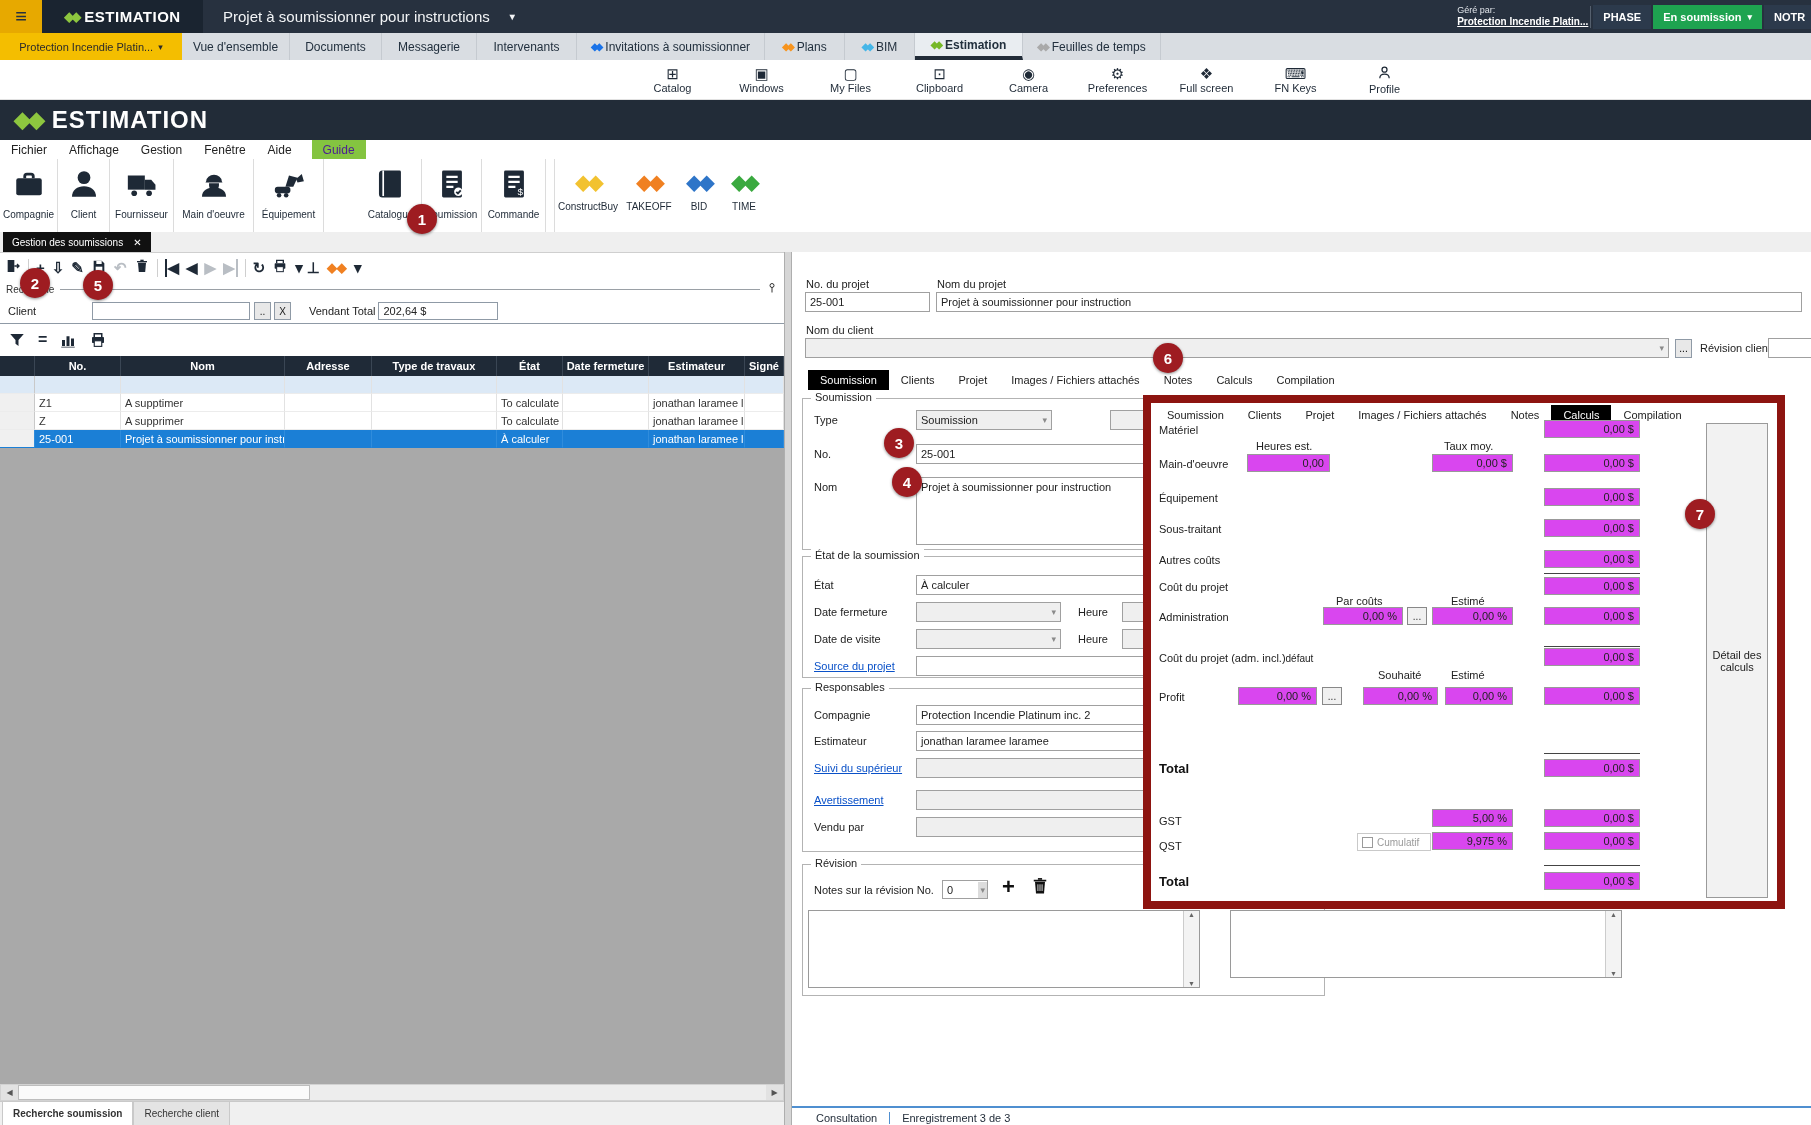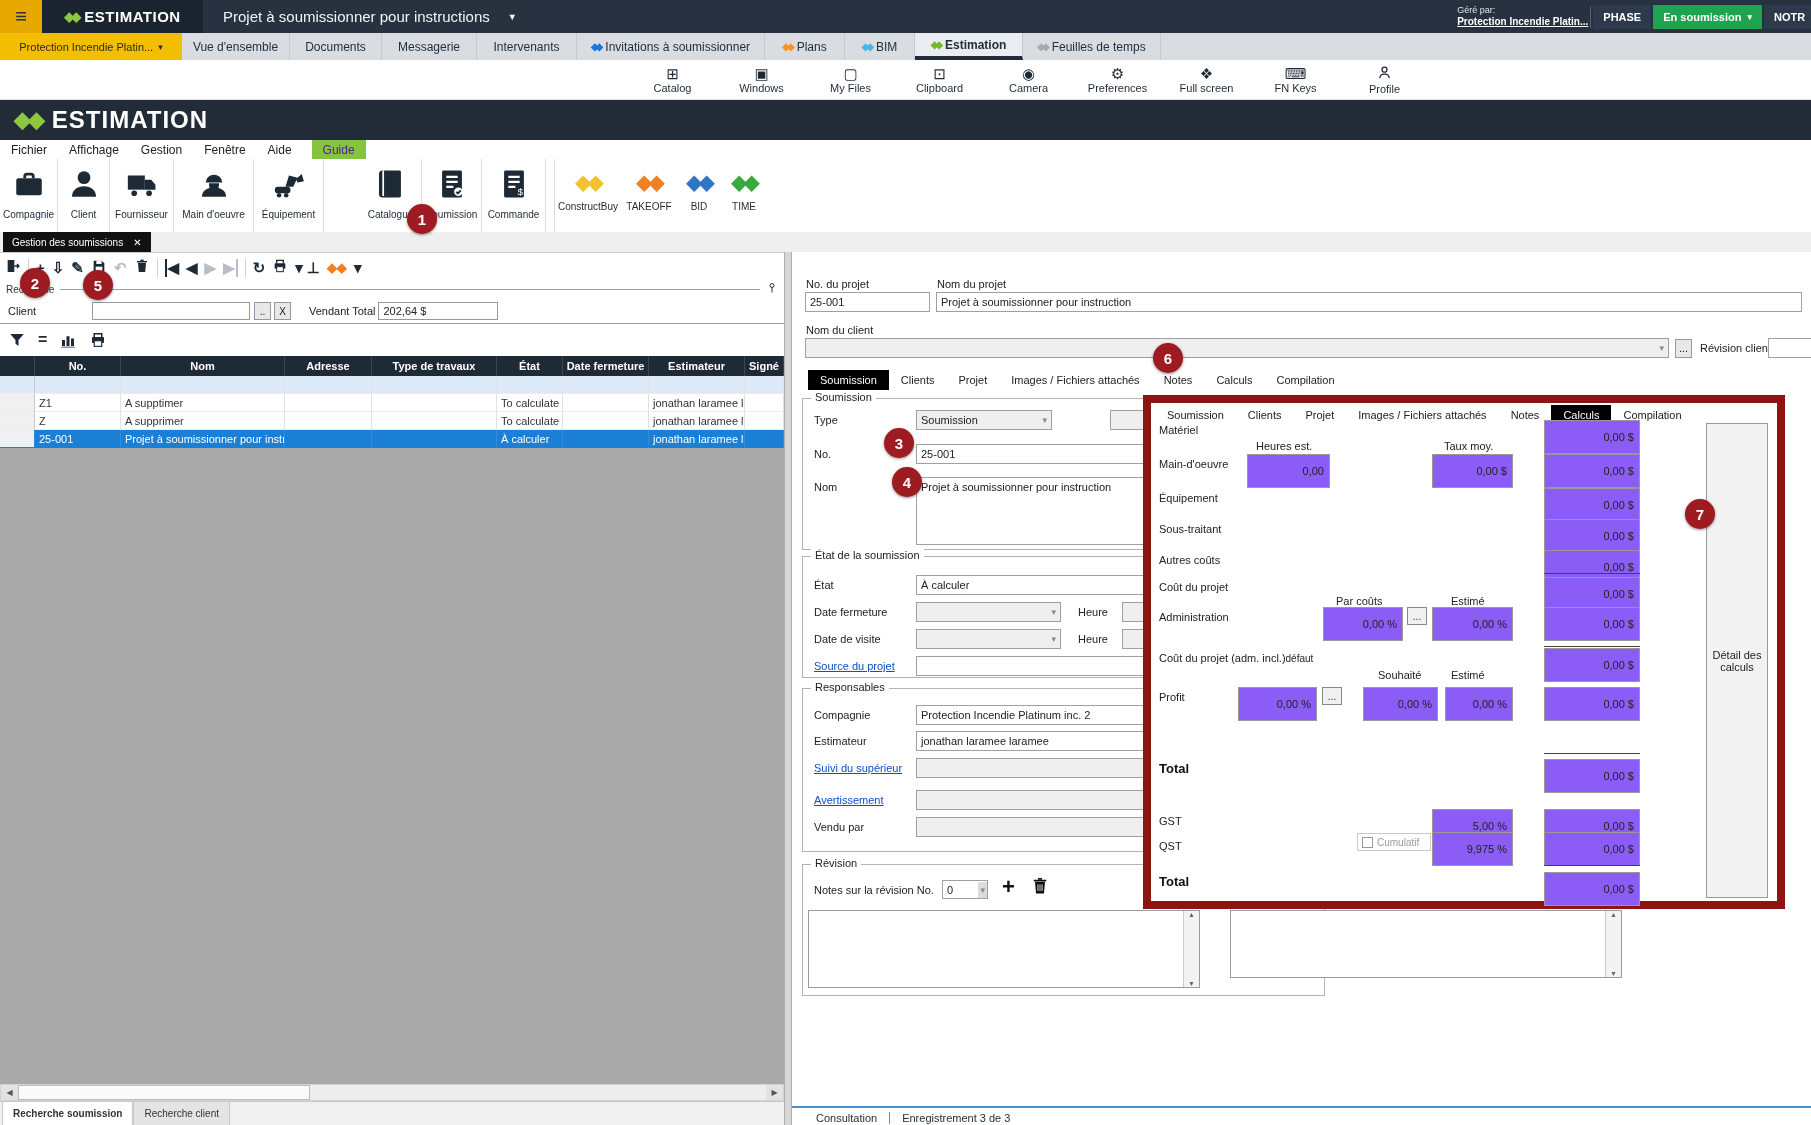--- a/index.html
+++ b/index.html
@@ -99,21 +99,21 @@
   #dp-tabs{position:absolute;left:16px;top:116px;display:flex;align-items:flex-end;height:22px;}
   .dtab{font-size:11px;color:#222;padding:4px 12px;cursor:pointer;white-space:nowrap;}
   .dtab.active{background:#000;color:#fff;}
   #dp-status{position:absolute;left:0;top:854px;width:1019px;height:19px;background:#fff;border-top:2px solid #4f8fd0;display:flex;align-items:center;font-size:11px;color:#1e2936;}
   #dp-status .vd{width:1px;height:12px;background:#4f8fd0;margin:0 12px;}
   
   #overlay{position:absolute;left:1143px;top:395px;width:642px;height:514px;background:#fff;border:8px solid #8d1410;box-sizing:border-box;z-index:20;}
   #ov-tabs{position:absolute;left:4px;top:2px;display:flex;align-items:center;}
   .ovlbl{position:absolute;font-size:11px;color:#222;white-space:nowrap;}
   .ovh{position:absolute;font-size:11px;color:#222;white-space:nowrap;}
-  .ovf{position:absolute;background:#8b5cf6;border:1px solid #999;font-size:11px;color:#222;display:flex;align-items:center;justify-content:flex-end;padding:0 5px;height:34px;box-sizing:border-box;}
+  .ovf{position:absolute;background:#d946ef;border:1px solid #999;font-size:11px;color:#222;display:flex;align-items:center;justify-content:flex-end;padding:0 5px;height:18px;box-sizing:border-box;}
   .ovb{position:absolute;background:#f0f0f0;border:1px solid #888;font-size:10px;color:#333;display:flex;align-items:center;justify-content:center;height:18px;box-sizing:border-box;cursor:pointer;}
   .vsep{position:absolute;left:393px;width:96px;height:1px;background:#444;}
   .ovtotal{position:absolute;font-size:13px;font-weight:bold;color:#111;}
   #ov-detail{position:absolute;left:555px;top:20px;width:62px;height:475px;background:#f2f2f2;border:1px solid #9a9a9a;box-sizing:border-box;display:flex;align-items:center;justify-content:center;text-align:center;font-size:11px;color:#222;cursor:pointer;}
   #ov-cumu{position:absolute;left:206px;width:74px;height:18px;border:1px solid #c9c9c9;display:flex;align-items:center;gap:4px;padding:0 4px;box-sizing:border-box;color:#9a9a9a;font-size:10px;}
   #ov-cumu .cb{width:9px;height:9px;border:1px solid #9a9a9a;background:#fff;}
   
   .callout{position:absolute;width:30px;height:30px;border-radius:50%;background:#9e1c21;color:#fff;display:flex;align-items:center;justify-content:center;font-size:15px;font-weight:bold;z-index:40;box-shadow:0 1px 3px rgba(0,0,0,.45);}
 </style>
 </head>

